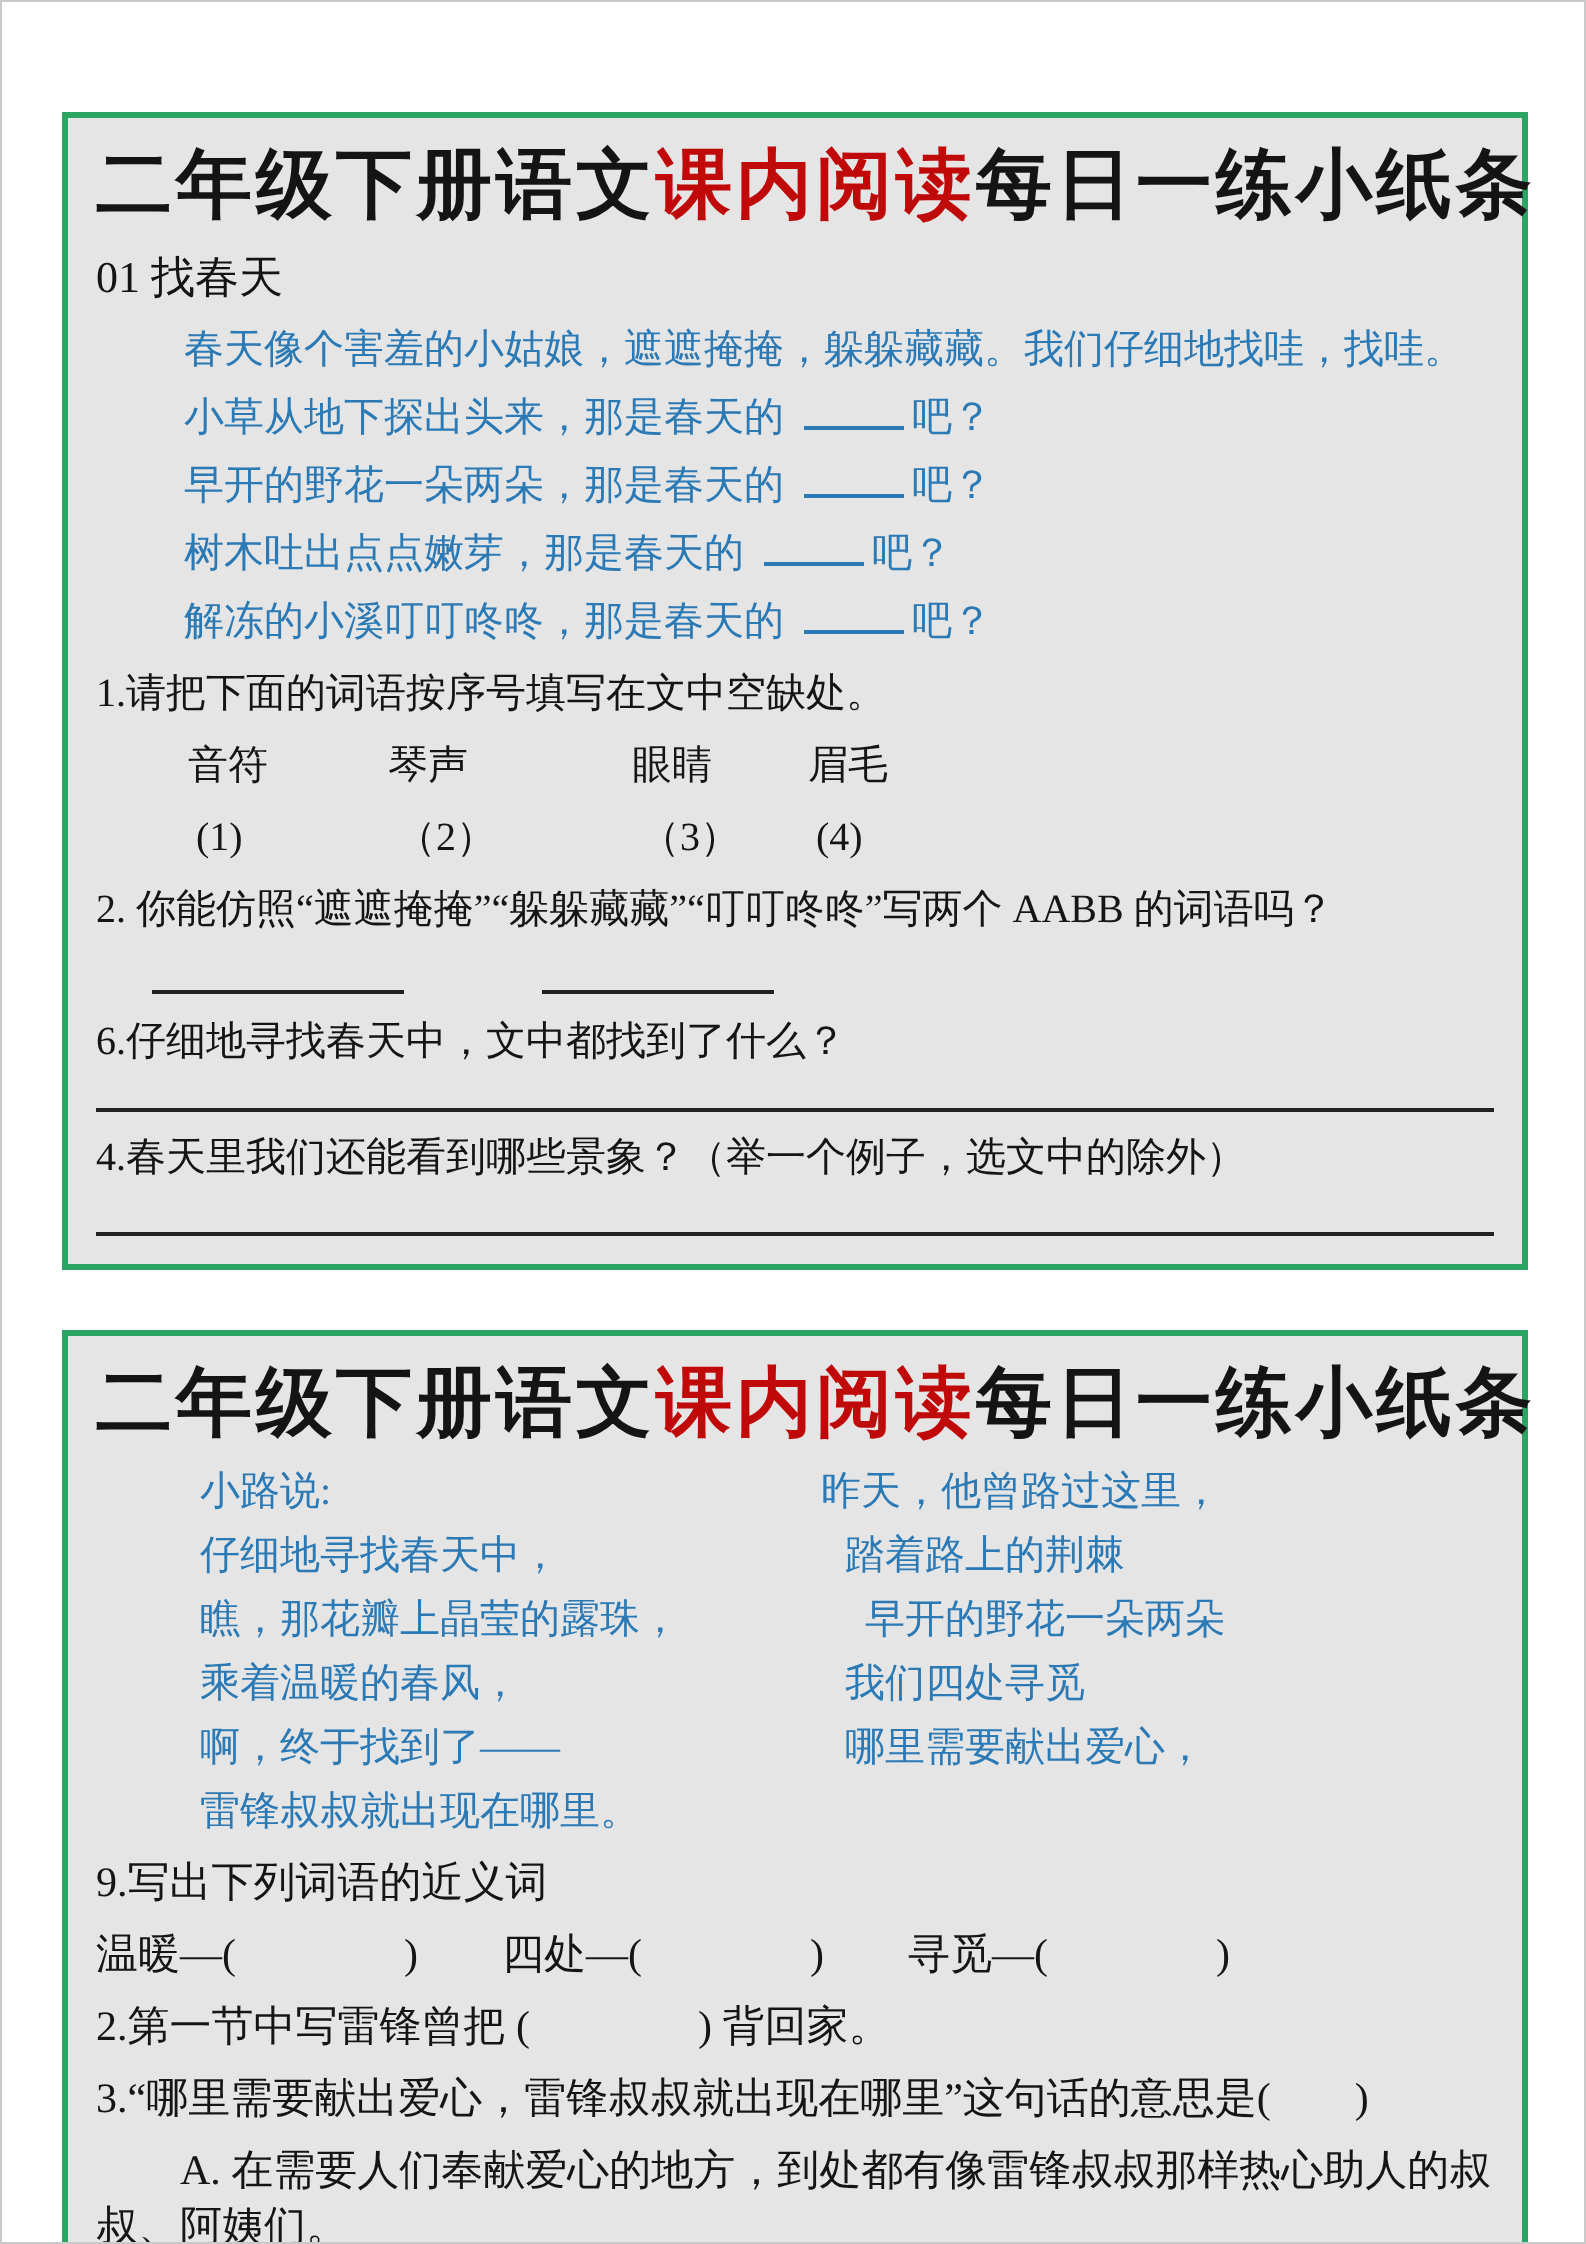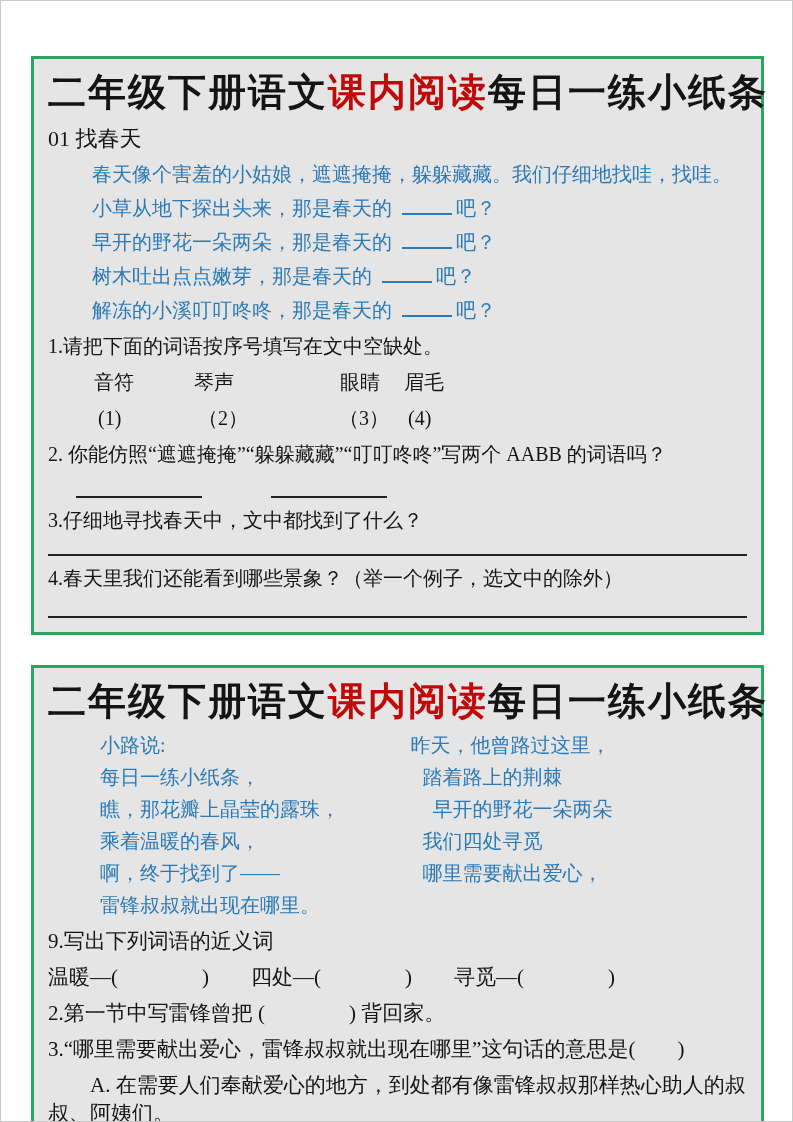--- a/index.html
+++ b/index.html
@@ -51,21 +51,21 @@
     border-bottom:2px solid currentColor;
     margin:0 4px 0 10px;
     vertical-align:baseline;
   }
 
   .questions { font-size:20px; color:#151515; }
   .questions p { margin:9px 0; }
 
   .words-row { padding-left:46px; }
   .words-row span, .nums-row span { display:inline-block; }
-  .c1 { width:100px; } .c2 { width:122px; } .c3 { width:88px;text-align:center; }
+  .c1 { width:100px; } .c2 { width:122px; } .c3 { width:88px; }
   .nums-row { padding-left:50px; }
 
   .answer-blanks { padding-left:28px; height:18px; margin:12px 0 4px 0; }
   .ab {
     display:inline-block; width:126px; height:14px;
     border-bottom:2px solid #222222;
   }
   .ab + .ab { margin-left:69px; width:116px; }
 
   .rule { border-bottom:2px solid #222222; margin:20px 0 4px 0; width:100%; }
@@ -98,37 +98,37 @@
       <p><span>树木吐出点点嫩芽，那是春天的</span><span class="blank"></span><span>吧？</span></p>
       <p><span>解冻的小溪叮叮咚咚，那是春天的</span><span class="blank"></span><span>吧？</span></p>
     </div>
 
     <div class="questions">
       <p>1.请把下面的词语按序号填写在文中空缺处。</p>
       <p class="words-row"><span class="c1">音符</span><span class="c2">琴声</span><span class="c3">眼睛</span><span>眉毛</span></p>
       <p class="nums-row"><span class="c1">(1)</span><span class="c2">（2）</span><span class="c3">（3）</span><span>(4)</span></p>
       <p>2. 你能仿照“遮遮掩掩”“躲躲藏藏”“叮叮咚咚”写两个 AABB 的词语吗？</p>
       <div class="answer-blanks"><span class="ab"></span><span class="ab"></span></div>
-      <p>3.仔细地寻找春天中，文中都找到了什么？</p>
+      <p>6.仔细地寻找春天中，文中都找到了什么？</p>
       <div class="rule"></div>
       <p>4.春天里我们还能看到哪些景象？（举一个例子，选文中的除外）</p>
       <div class="rule last"></div>
     </div>
   </section>
 
   <section class="card">
     <h1 class="card-title"><span>二年级下册语文</span><span class="red">课内阅读</span><span>每日一练小纸条</span></h1>
 
     <div class="poem">
       <div class="poem-row">
           <span class="pl">小路说:</span>
           <span class="pr">昨天，他曾路过这里，</span>
         </div>
       <div class="poem-row">
-          <span class="pl">每日一练小纸条，</span>
+          <span class="pl">仔细地寻找春天中，</span>
           <span class="pr">踏着路上的荆棘</span>
         </div>
       <div class="poem-row">
           <span class="pl">瞧，那花瓣上晶莹的露珠，</span>
           <span class="pr">早开的野花一朵两朵</span>
         </div>
       <div class="poem-row">
           <span class="pl">乘着温暖的春风，</span>
           <span class="pr">我们四处寻觅</span>
         </div>

